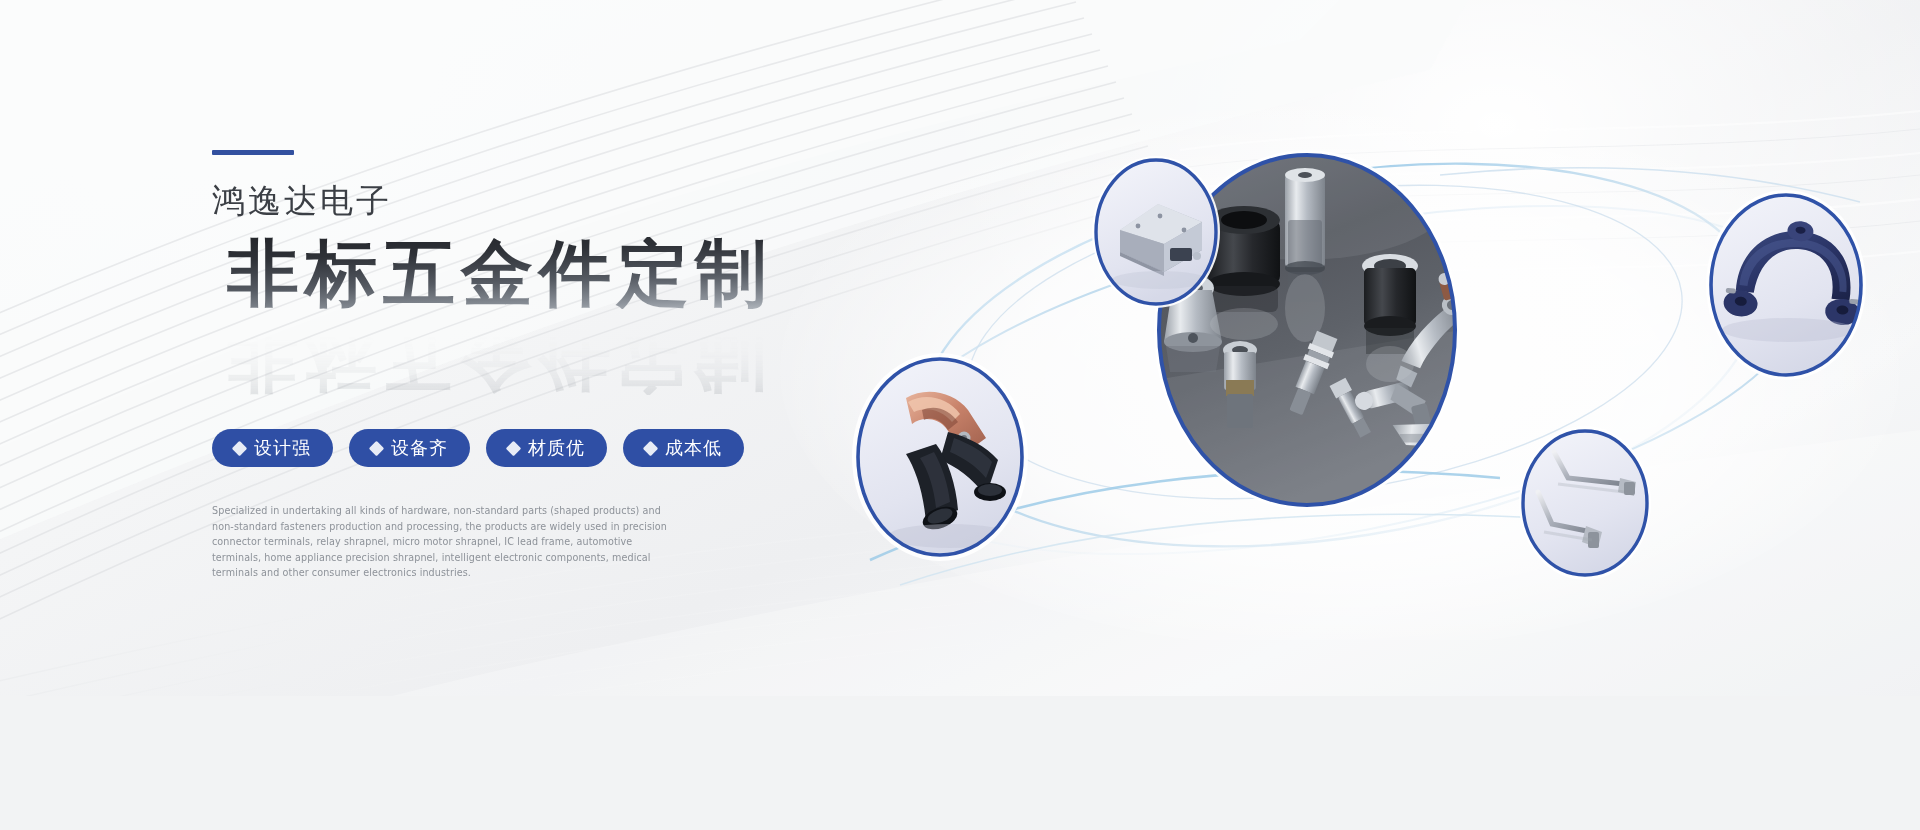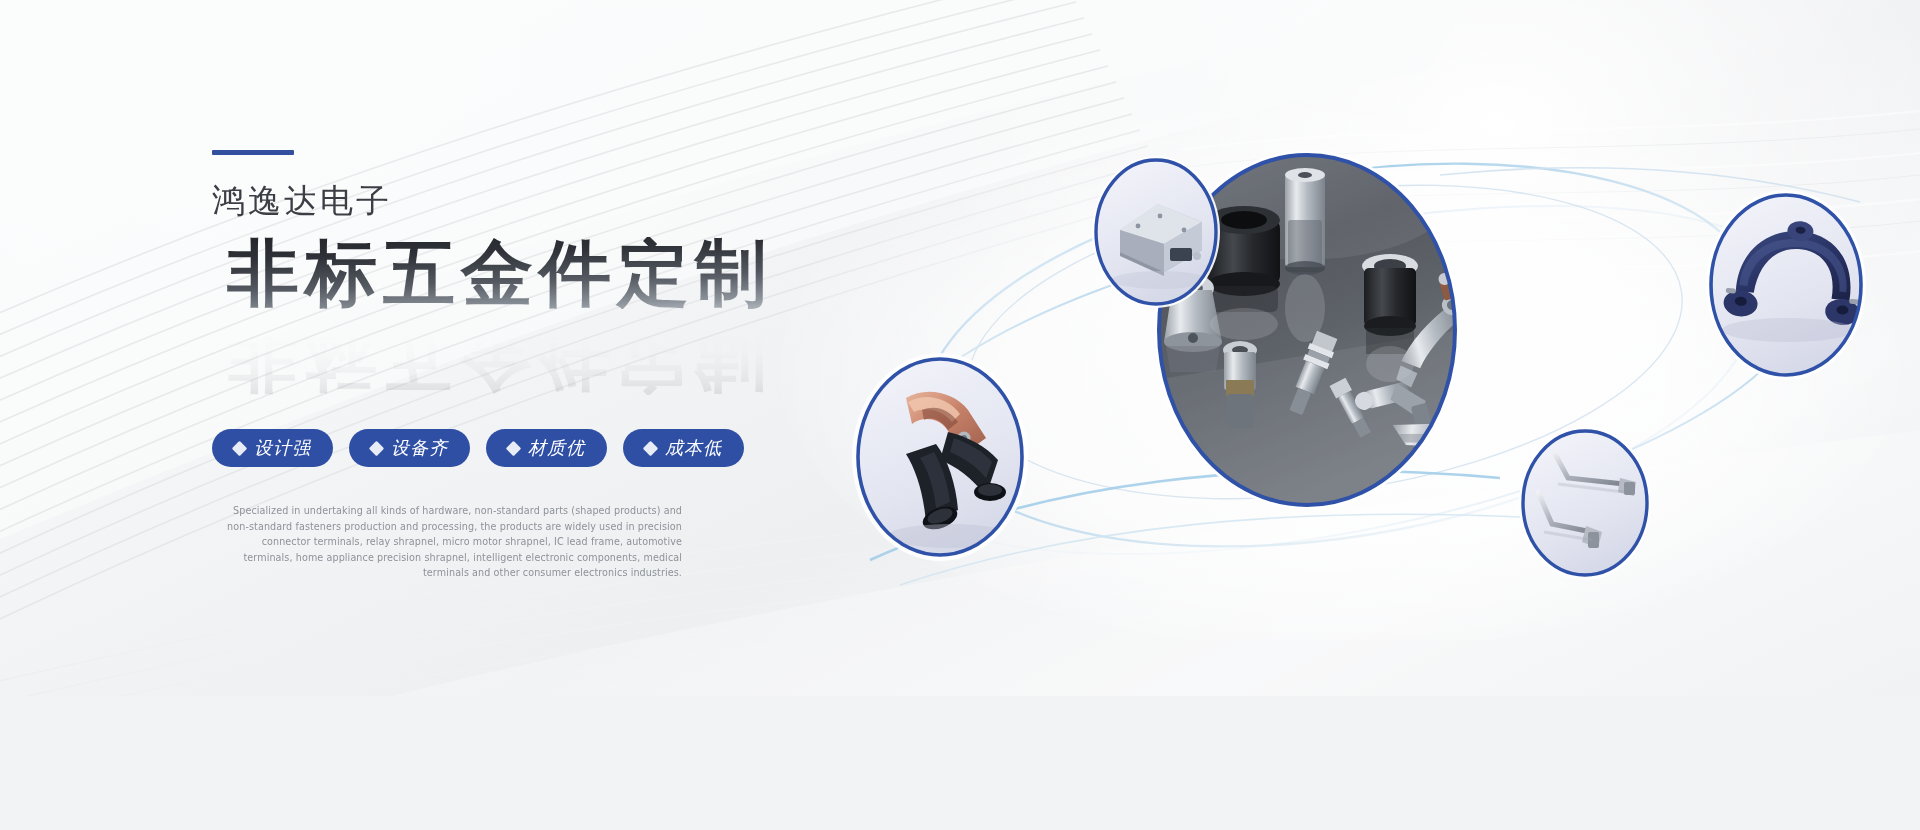--- a/index.html
+++ b/index.html
@@ -56,33 +56,31 @@
   }
 
   
   .badges{ margin-top:60px; display:flex; gap:16px; }
   .badge{
     display:inline-flex; align-items:center; gap:9px;
     height:38px; padding:0 22px; border-radius:19px;
     background:#2f4fa5; color:#fff; font-size:18px; letter-spacing:1px;
     white-space:nowrap; cursor:pointer; border:none;
     font-family:"Liberation Sans","DejaVu Sans",sans-serif;
-    font-style:italic;
   }
   .badge .dia{
     display:inline-block; width:11px; height:11px;
     background:#e8ecf6; transform:rotate(45deg); border-radius:1.5px; flex:0 0 auto;
   }
 
   
   .desc{
     margin-top:36px; width:470px;
     font-size:9.6px; line-height:1.62; color:#8d9299; letter-spacing:.1px;
     font-family:"DejaVu Sans","Liberation Sans",sans-serif;
-    text-align:right;
   }
 
   
   .visual{ position:absolute; left:740px; top:80px; width:1180px; height:560px; }
   .visual svg{ position:absolute; inset:0; width:1180px; height:560px; }
 </style>
 </head>
 <body>
 
 <div id="banner">

